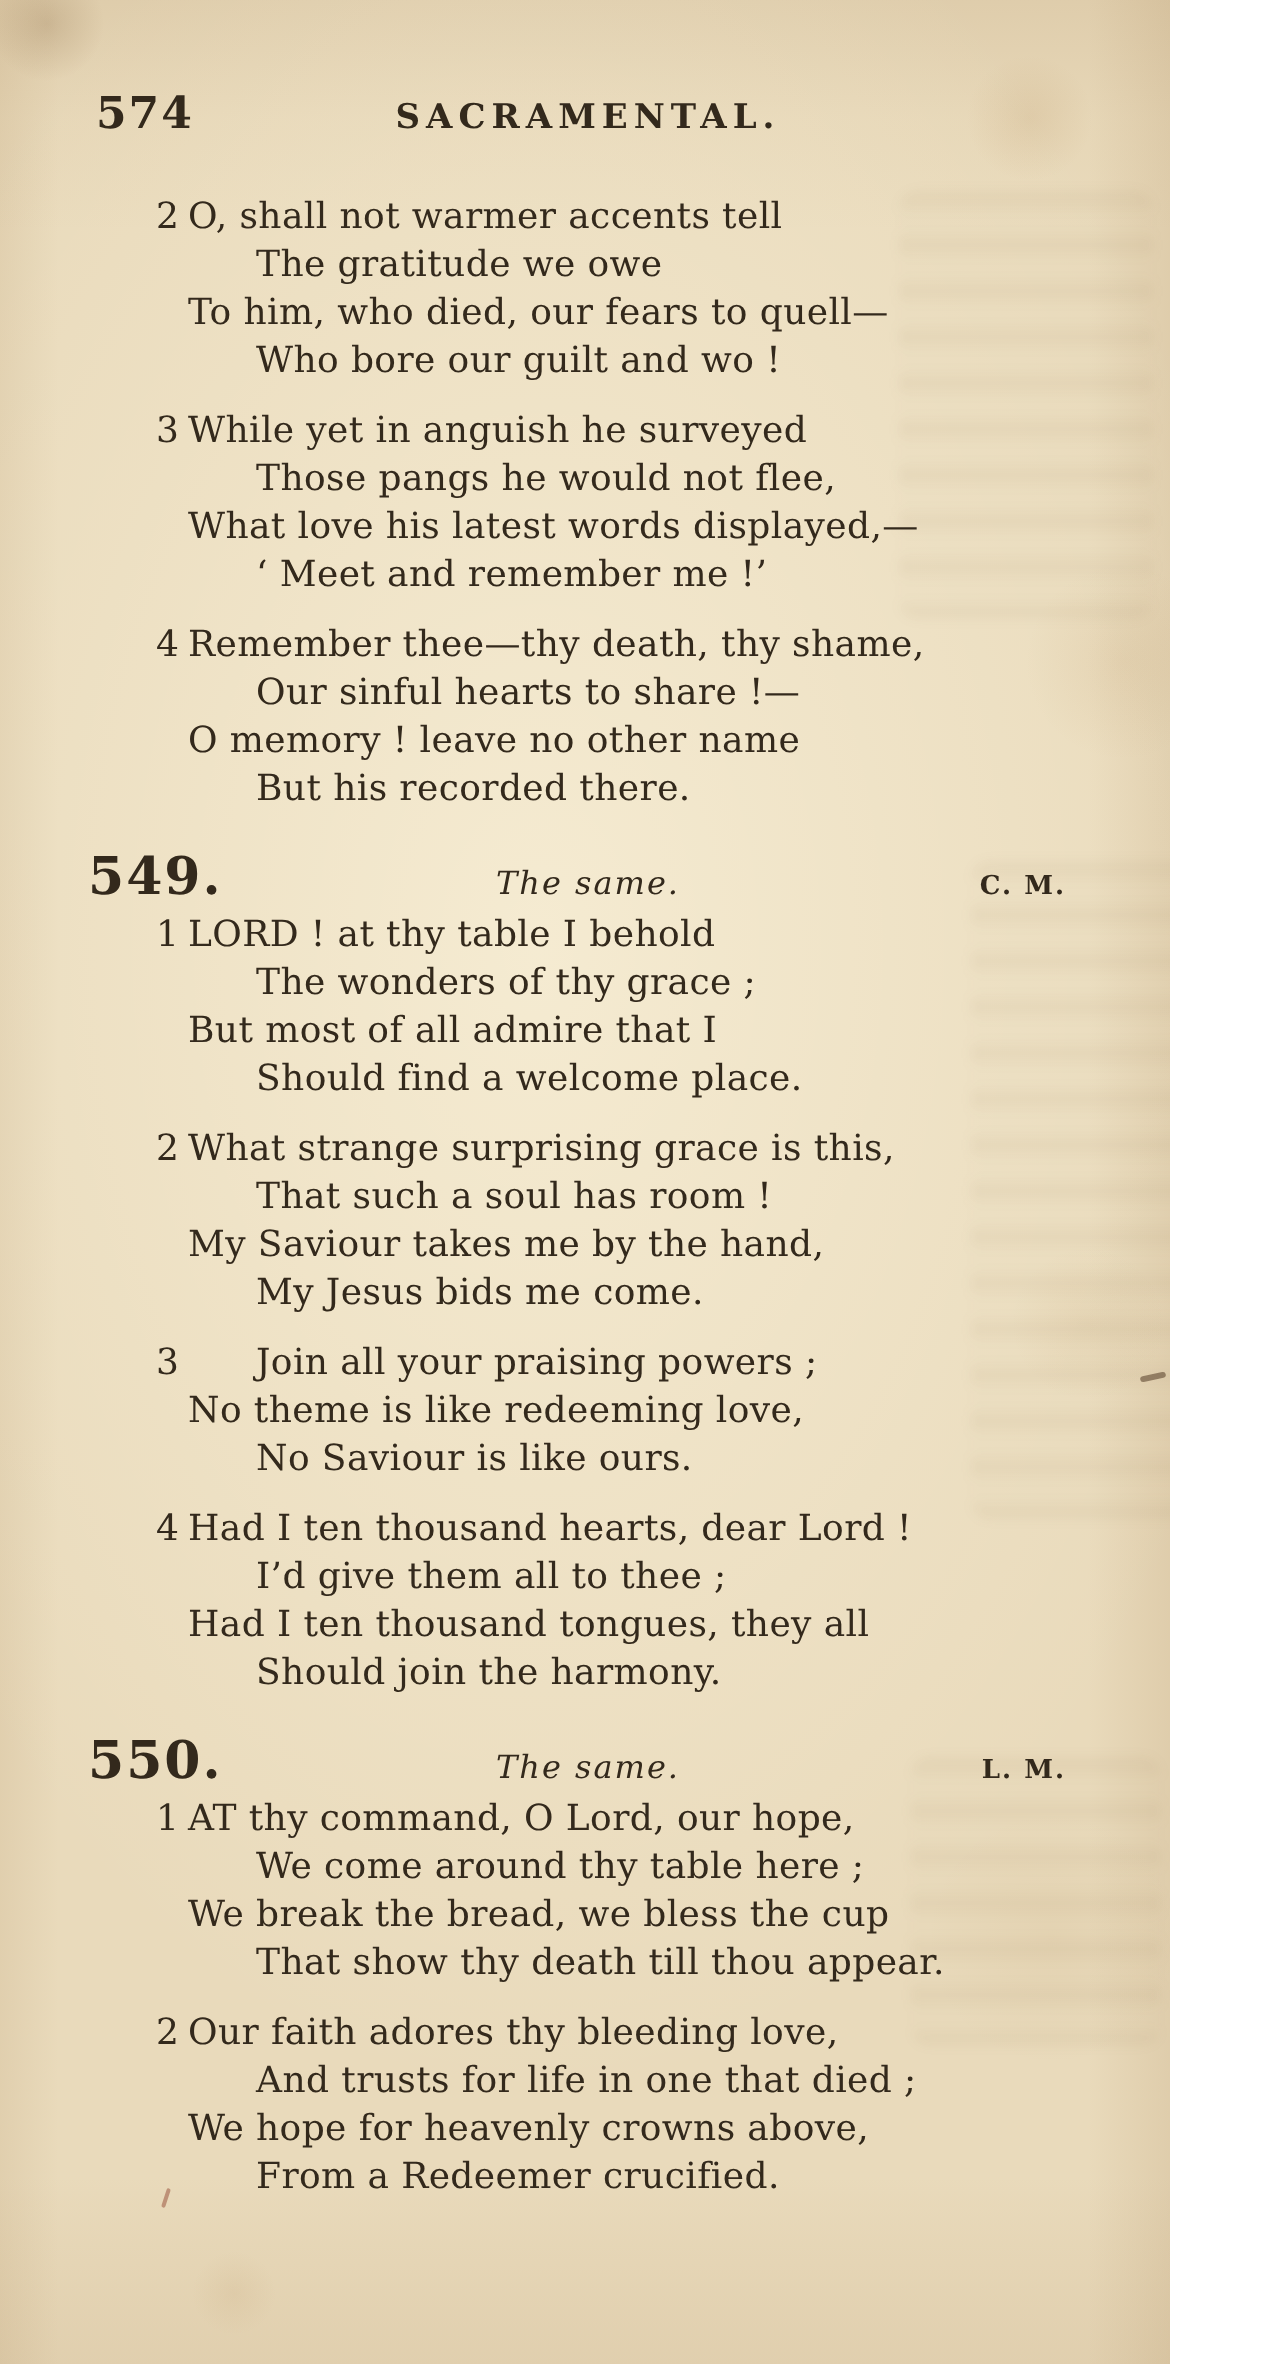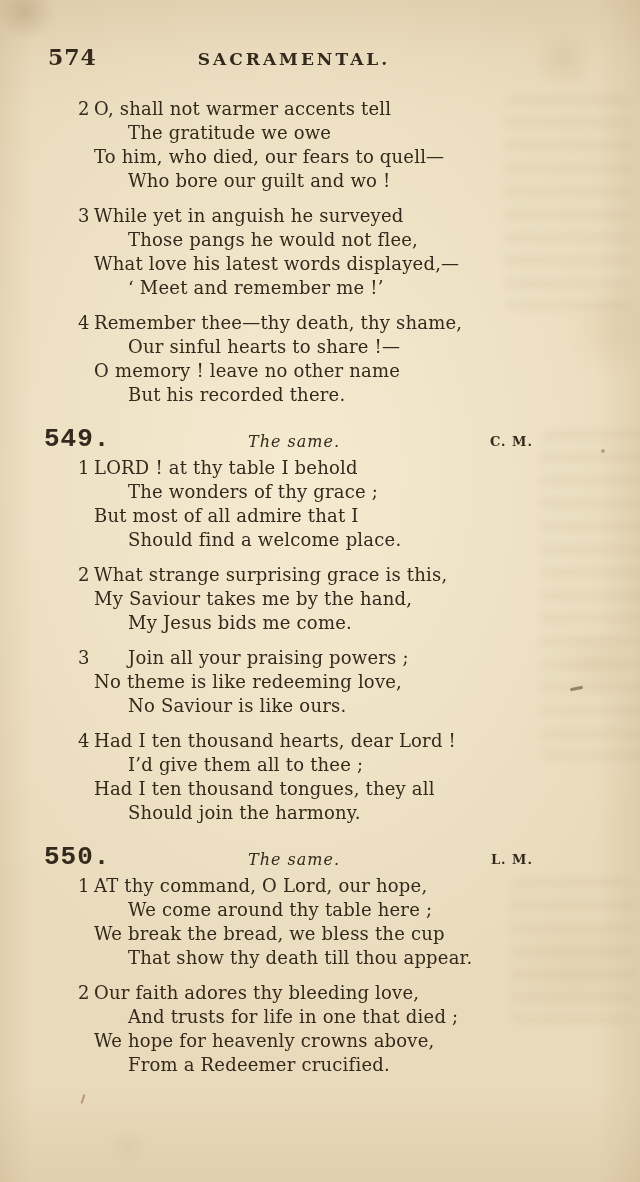--- a/index.html
+++ b/index.html
@@ -3,21 +3,21 @@
 <meta charset="utf-8">
 <style>
   :root{
     --paper:#e9dabb;
     --ink:#33291c;
   }
   html,body{margin:0;padding:0;}
   body{width:640px;height:1182px;overflow:hidden;}
   .page{
     position:relative;
-    width:640px;height:1182px;
+    width:585px;height:1182px;
     font-family:"DejaVu Serif","Liberation Serif",serif;
     color:var(--ink);
     background-color:var(--paper);
     background-image:
       radial-gradient(ellipse 85% 65% at 46% 40%, rgba(255,249,228,0.55), rgba(255,249,228,0) 75%),
       linear-gradient(180deg, rgba(150,110,60,0.12) 0%, rgba(150,110,60,0.03) 5%, rgba(0,0,0,0) 10%),
       linear-gradient(90deg, rgba(150,110,60,0.10) 0%, rgba(0,0,0,0) 5%),
       linear-gradient(270deg, rgba(150,110,60,0.12) 0%, rgba(0,0,0,0) 7%),
       linear-gradient(0deg, rgba(150,110,60,0.10) 0%, rgba(0,0,0,0) 8%);
     overflow:hidden;
@@ -55,21 +55,21 @@
 
   .content{position:absolute;left:44px;top:97px;width:500px;}
 
   .verse{position:relative;margin:0 0 11px 50px;font-size:18px;line-height:24px;letter-spacing:0.2px;}
   .verse-num{position:absolute;left:-16px;top:0;}
   .line{white-space:nowrap;}
   .line.indent{margin-left:34px;}
 
   .hymn-head{padding-top:5px;height:33px;box-sizing:content-box;}
   .hymn-head-inner{position:relative;display:flex;align-items:baseline;height:33px;}
-  .hymn-num{font-size:26px;font-weight:bold;letter-spacing:1px;line-height:33px;font-family:Liberation Mono, monospace;}
+  .hymn-num{font-size:26px;font-weight:bold;letter-spacing:1px;line-height:33px;}
   .hymn-title{position:absolute;left:50%;transform:translateX(-50%);bottom:5px;
     font-style:italic;font-size:16px;letter-spacing:1px;}
   .hymn-meter{margin-left:auto;padding-right:11px;font-size:13px;font-weight:bold;letter-spacing:1px;}
 </style>
 </head>
 <body>
 
 <div class="page">
   <div class="ghost ghost-1"></div>
   <div class="ghost ghost-2"></div>
@@ -115,20 +115,21 @@
       <div class="verse">
         <span class="verse-num">1</span>
         <div class="line">LORD ! at thy table I behold</div>
         <div class="line indent">The wonders of thy grace ;</div>
         <div class="line">But most of all admire that I</div>
         <div class="line indent">Should find a welcome place.</div>
       </div>
       <div class="verse">
         <span class="verse-num">2</span>
         <div class="line">What strange surprising grace is this,</div>
+        <div class="line indent">That such a soul has room !</div>
         <div class="line">My Saviour takes me by the hand,</div>
         <div class="line indent">My Jesus bids me come.</div>
       </div>
       <div class="verse">
         <span class="verse-num">3</span>
         <div class="line indent">Join all your praising powers ;</div>
         <div class="line">No theme is like redeeming love,</div>
         <div class="line indent">No Saviour is like ours.</div>
       </div>
       <div class="verse">

